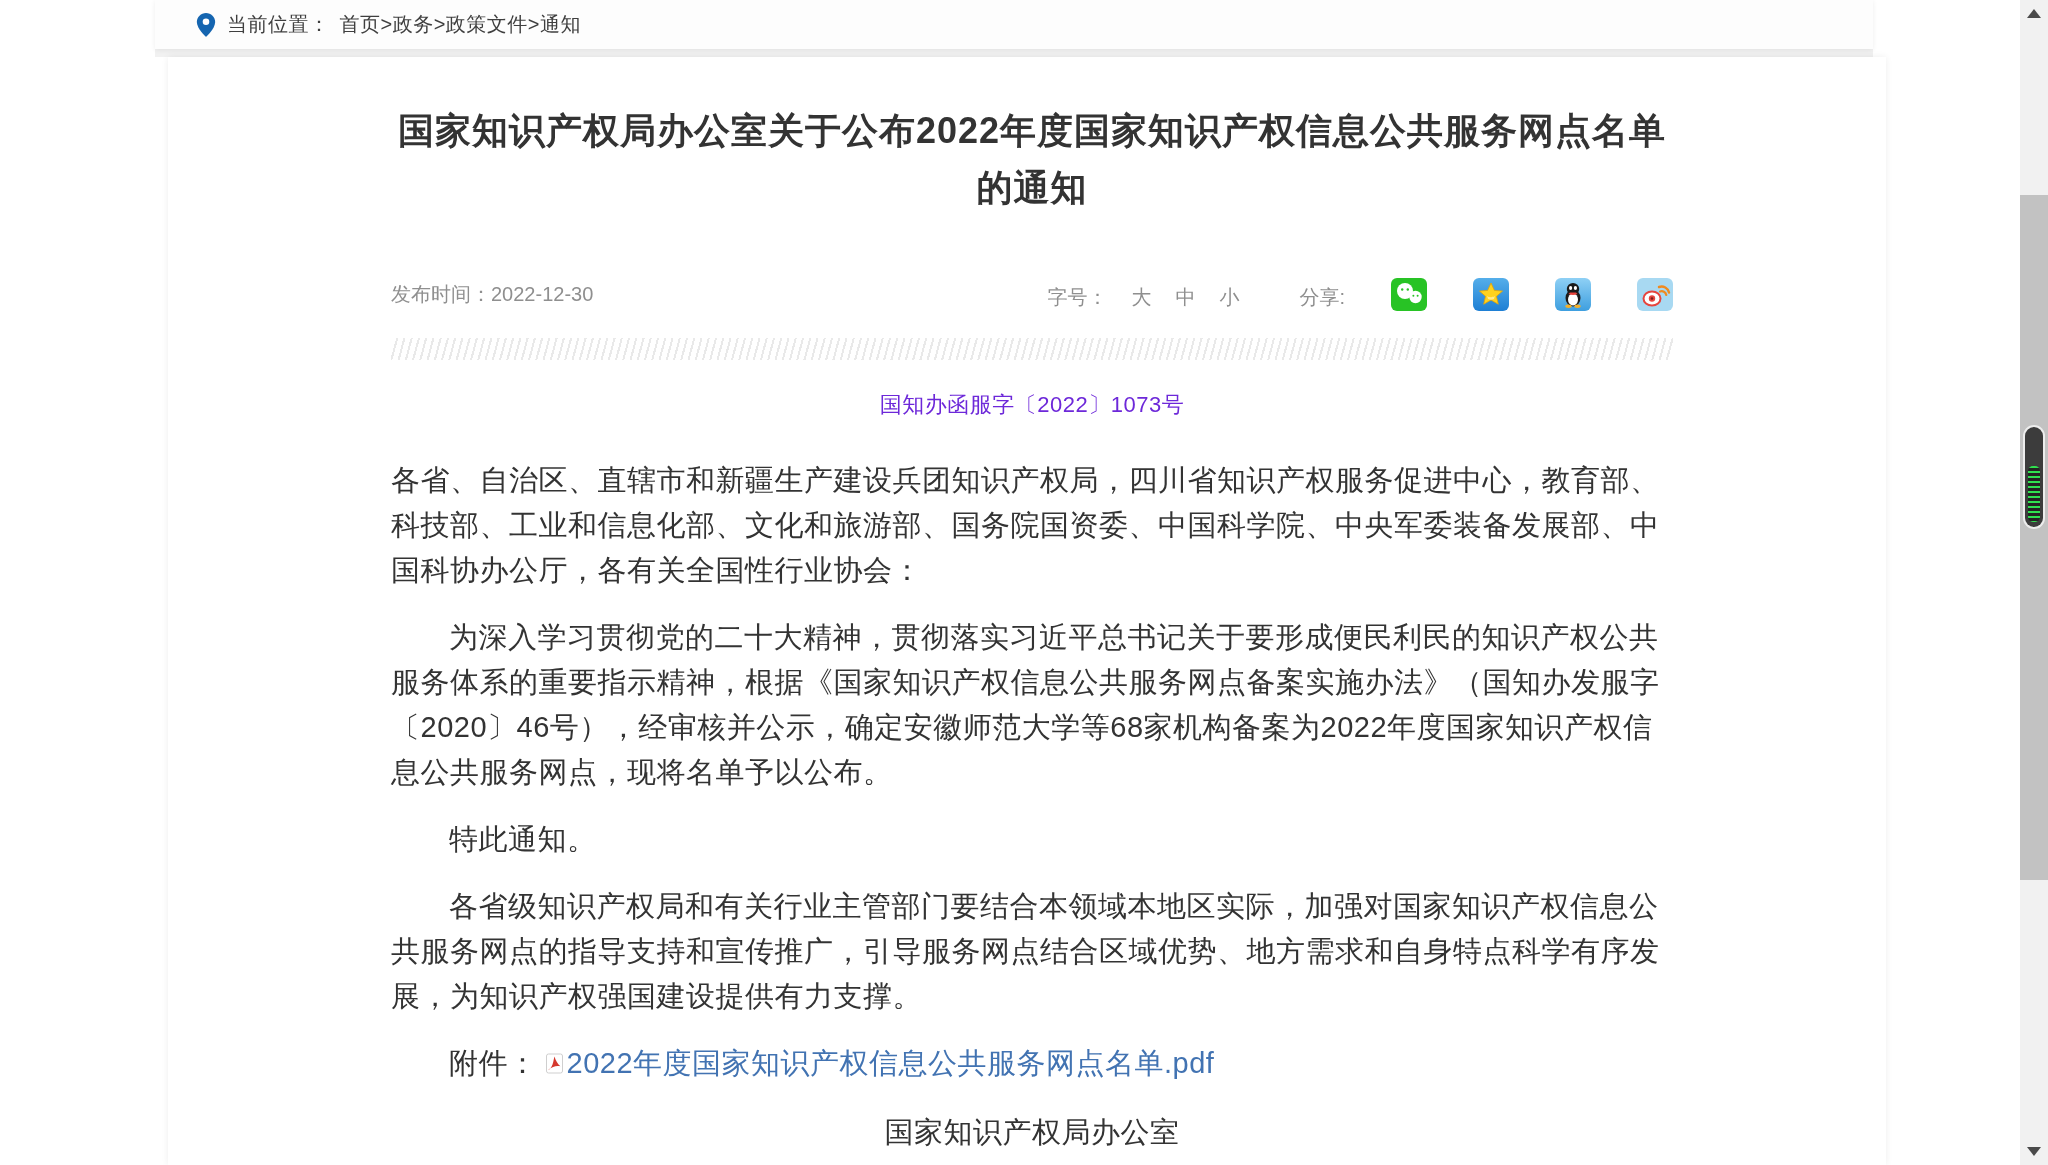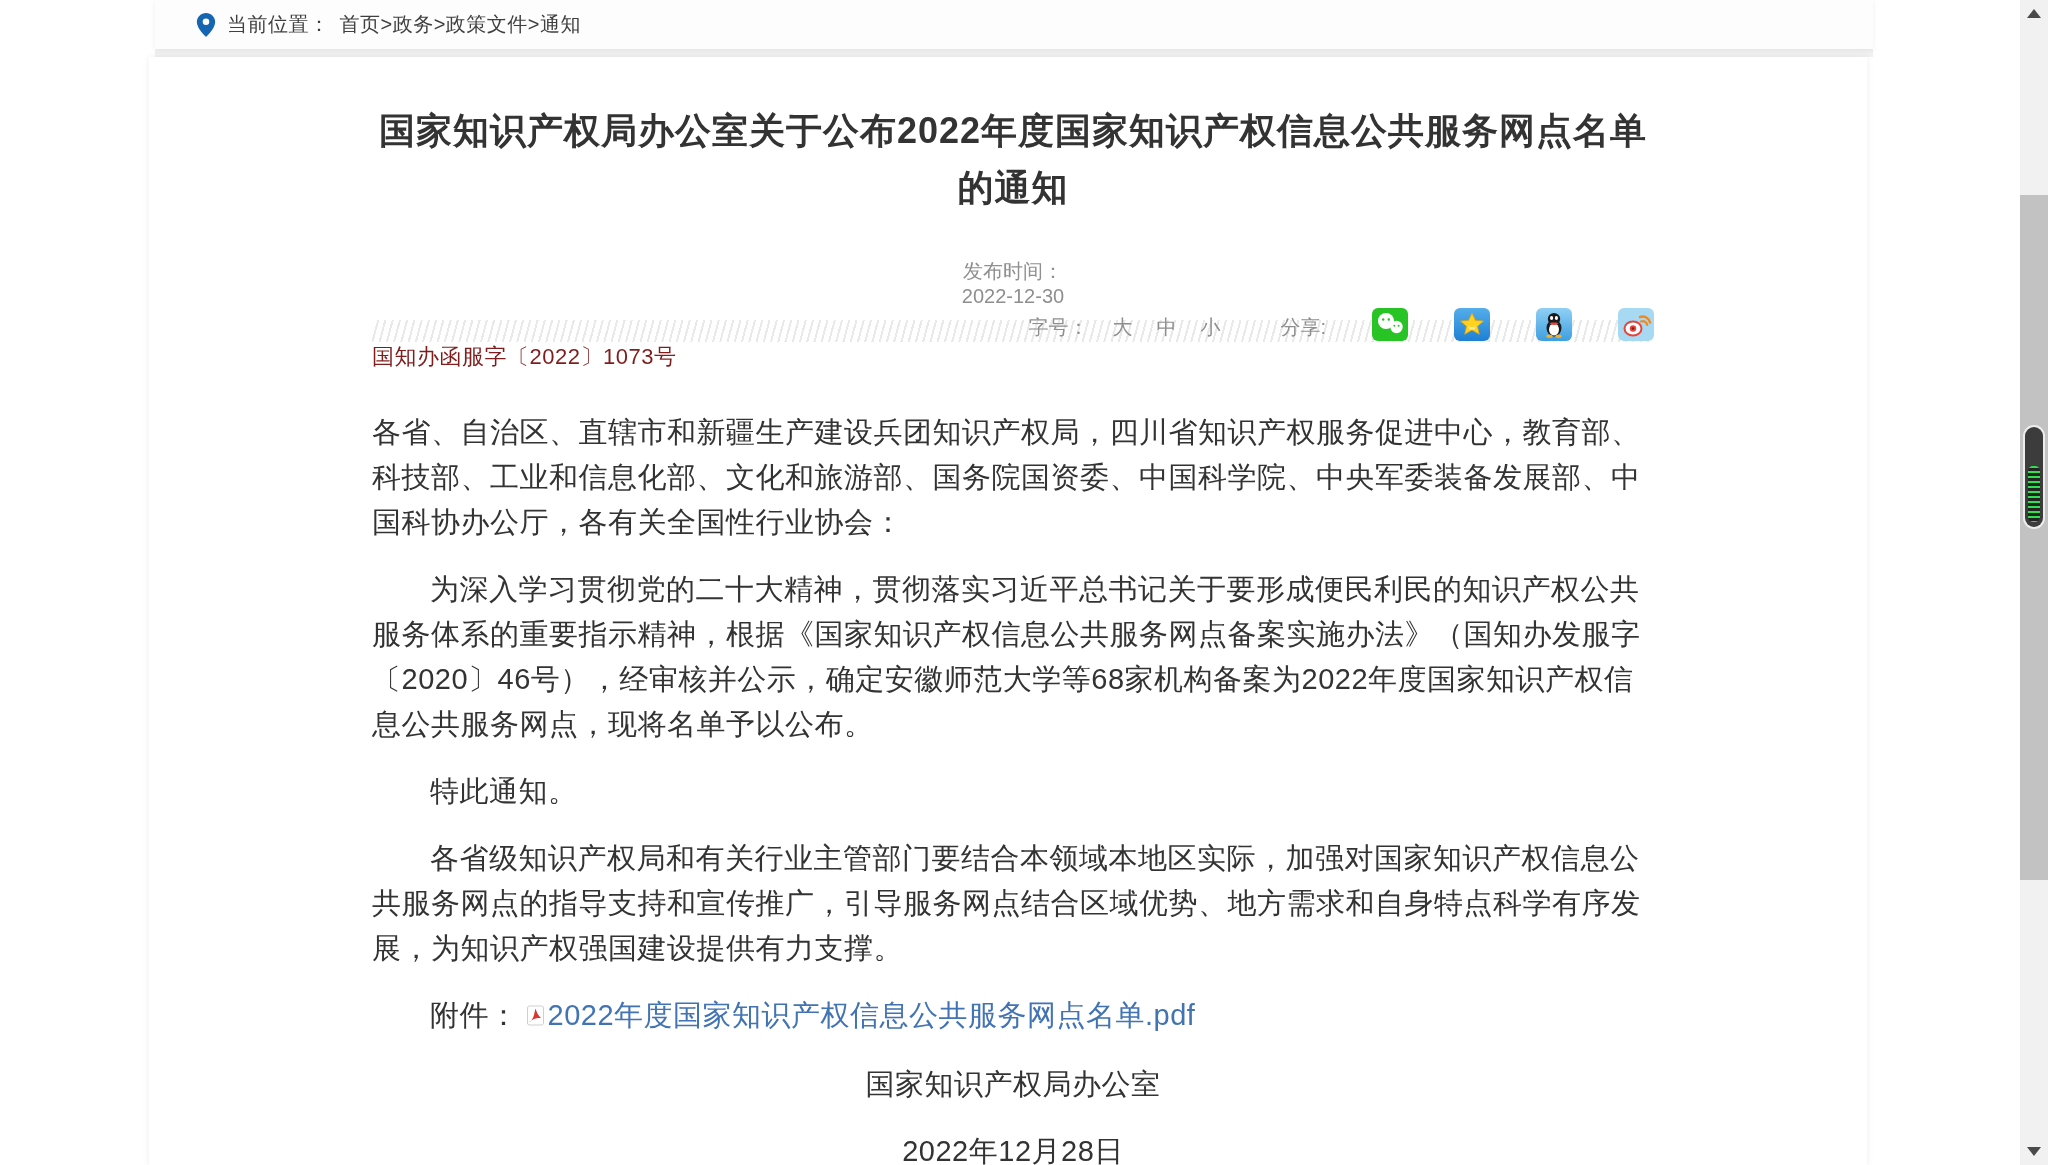--- a/index.html
+++ b/index.html
@@ -11,38 +11,38 @@
     background:#fdfdfd; box-shadow:0 1px 5px rgba(0,0,0,.07);
     display:flex; align-items:center; z-index:2; }
   .pin { margin-left:40px; width:22px; height:26px; flex:0 0 auto; }
   .crumb-text { margin-left:10px; font-size:20px; color:#3f3f3f; letter-spacing:.5px; }
   .crumb-path { color:#3f3f3f; cursor:pointer; }
 
   .gap-band { position:absolute; left:155px; top:47px; width:1718px; height:10px;
     background:#f1f1f1; }
 
   
-  .card { position:absolute; left:149px; top:57px; width:1718px; height:1108px;
+  .card { position:absolute; left:168px; top:57px; width:1718px; height:1108px;
     background:#ffffff; box-shadow:0 0 7px rgba(0,0,0,.07); }
   .inner { position:absolute; left:223px; top:0; width:1282px; }
 
   .title { margin-top:45px; font-size:36px; line-height:57px; font-weight:600;
     color:#333; text-align:center; letter-spacing:1px; }
 
-  .meta-row { display:flex; align-items:center; margin-top:42px; height:36px;
-    font-size:20px; color:#8f8f8f;flex-direction:column; }
+  .meta-row { display:flex; align-items:center; margin-top:60px; height:36px;
+    font-size:20px; color:#8f8f8f; }
   .meta-right { margin-left:auto; display:flex; align-items:flex-end; }
   .fs-opt { margin-left:24px; cursor:pointer; color:#8f8f8f; }
   .share-label { margin-left:60px; }
   .share-icon { width:36px; height:33px; margin-left:46px; cursor:pointer; display:block; }
 
   .divider { margin-top:26px; height:22px;
     background:repeating-linear-gradient(105deg, transparent 0 5px, #e9e9e9 5px 7px); }
 
-  .doc-number { font-size:22px; color:#7f1d1d;
+  .doc-number { margin-top:30px; text-align:center; font-size:22px; color:#6d28d9;
     letter-spacing:.5px; }
 
   .body-text { margin-top:38px; font-size:29px; color:#333; line-height:45px;
     letter-spacing:.5px; }
   .body-text p { margin-bottom:22px; }
   .indent { text-indent:2em; }
 
   .attach-line { display:flex; align-items:center; text-indent:0; }
   .attach-label { margin-left:2em; }
   .pdf-icon { width:21px; height:21px; margin:0 2px 0 6px; flex:0 0 auto; }

